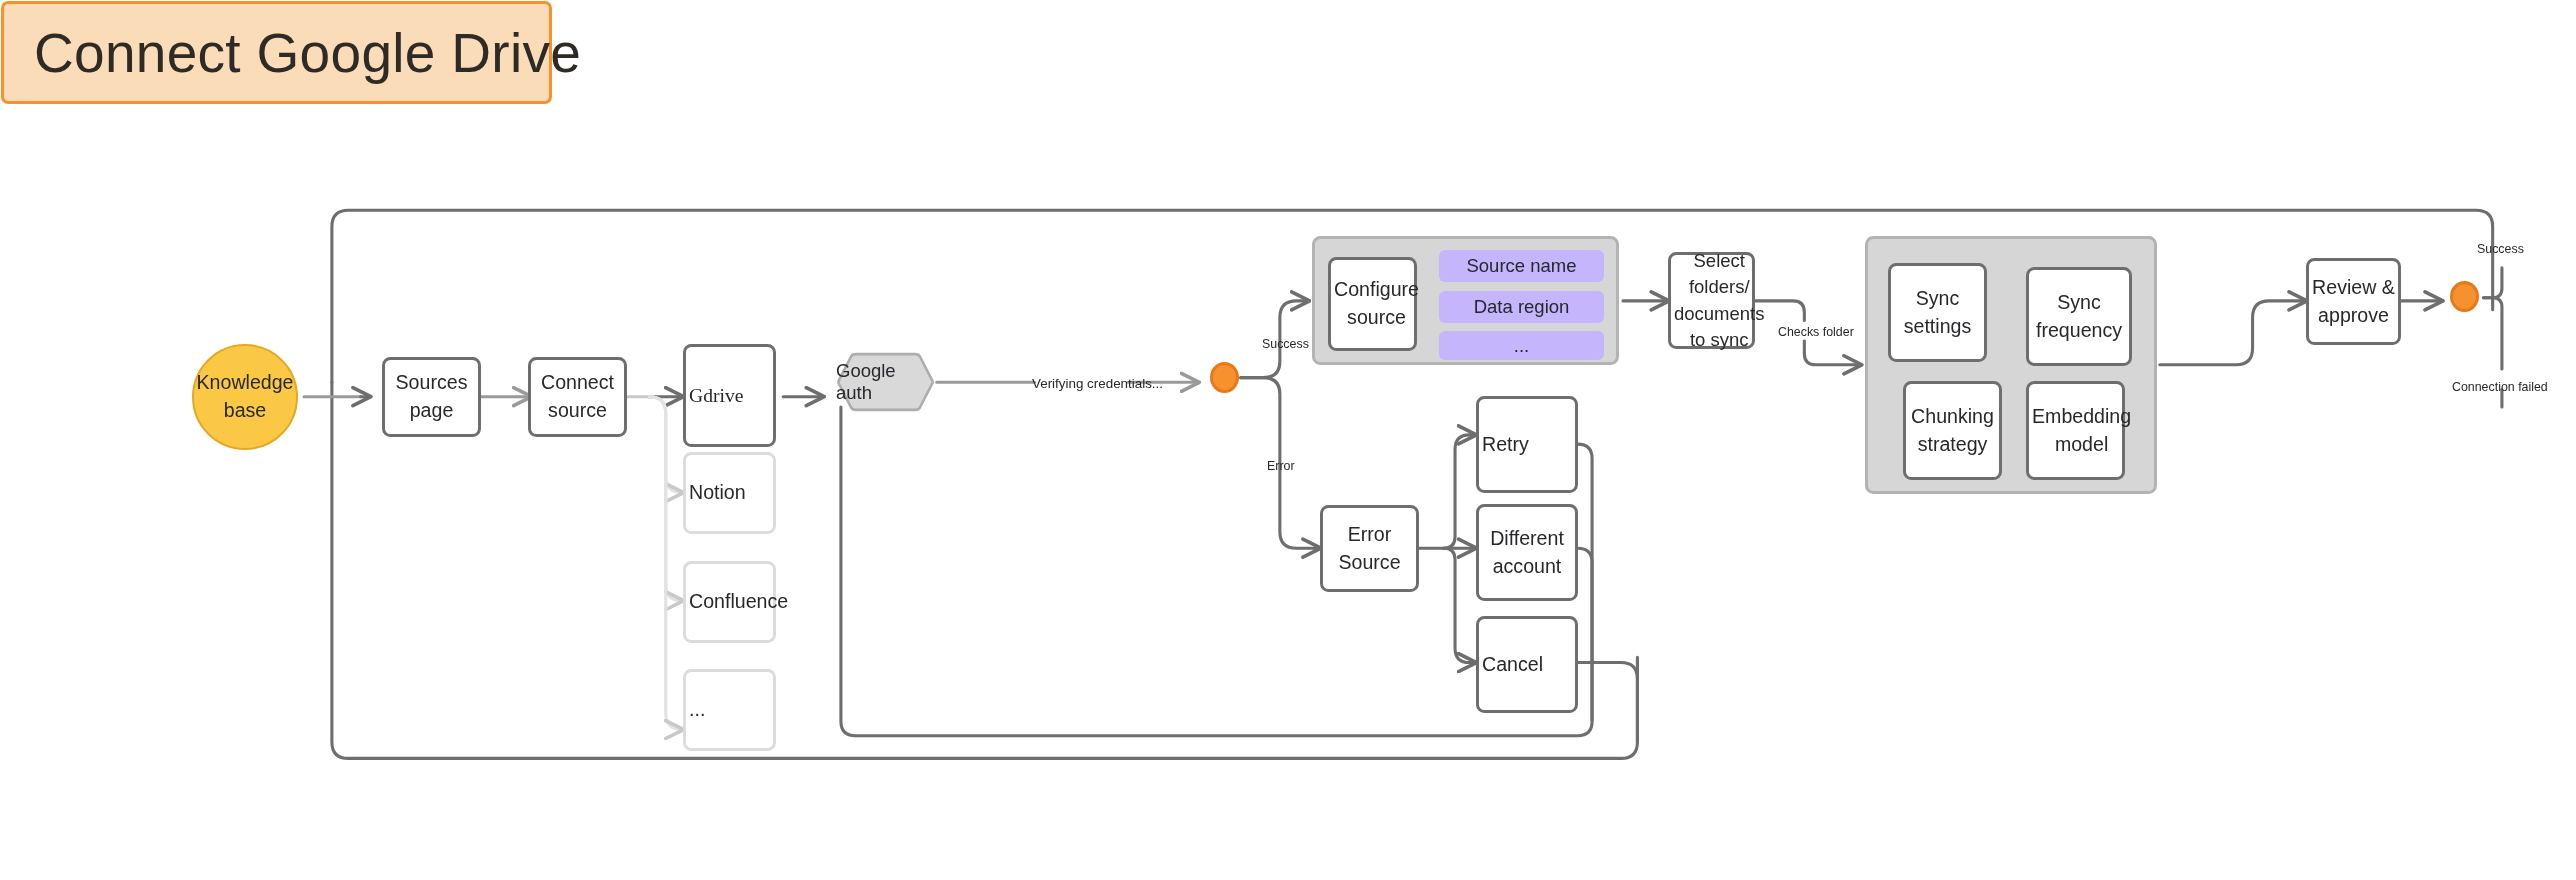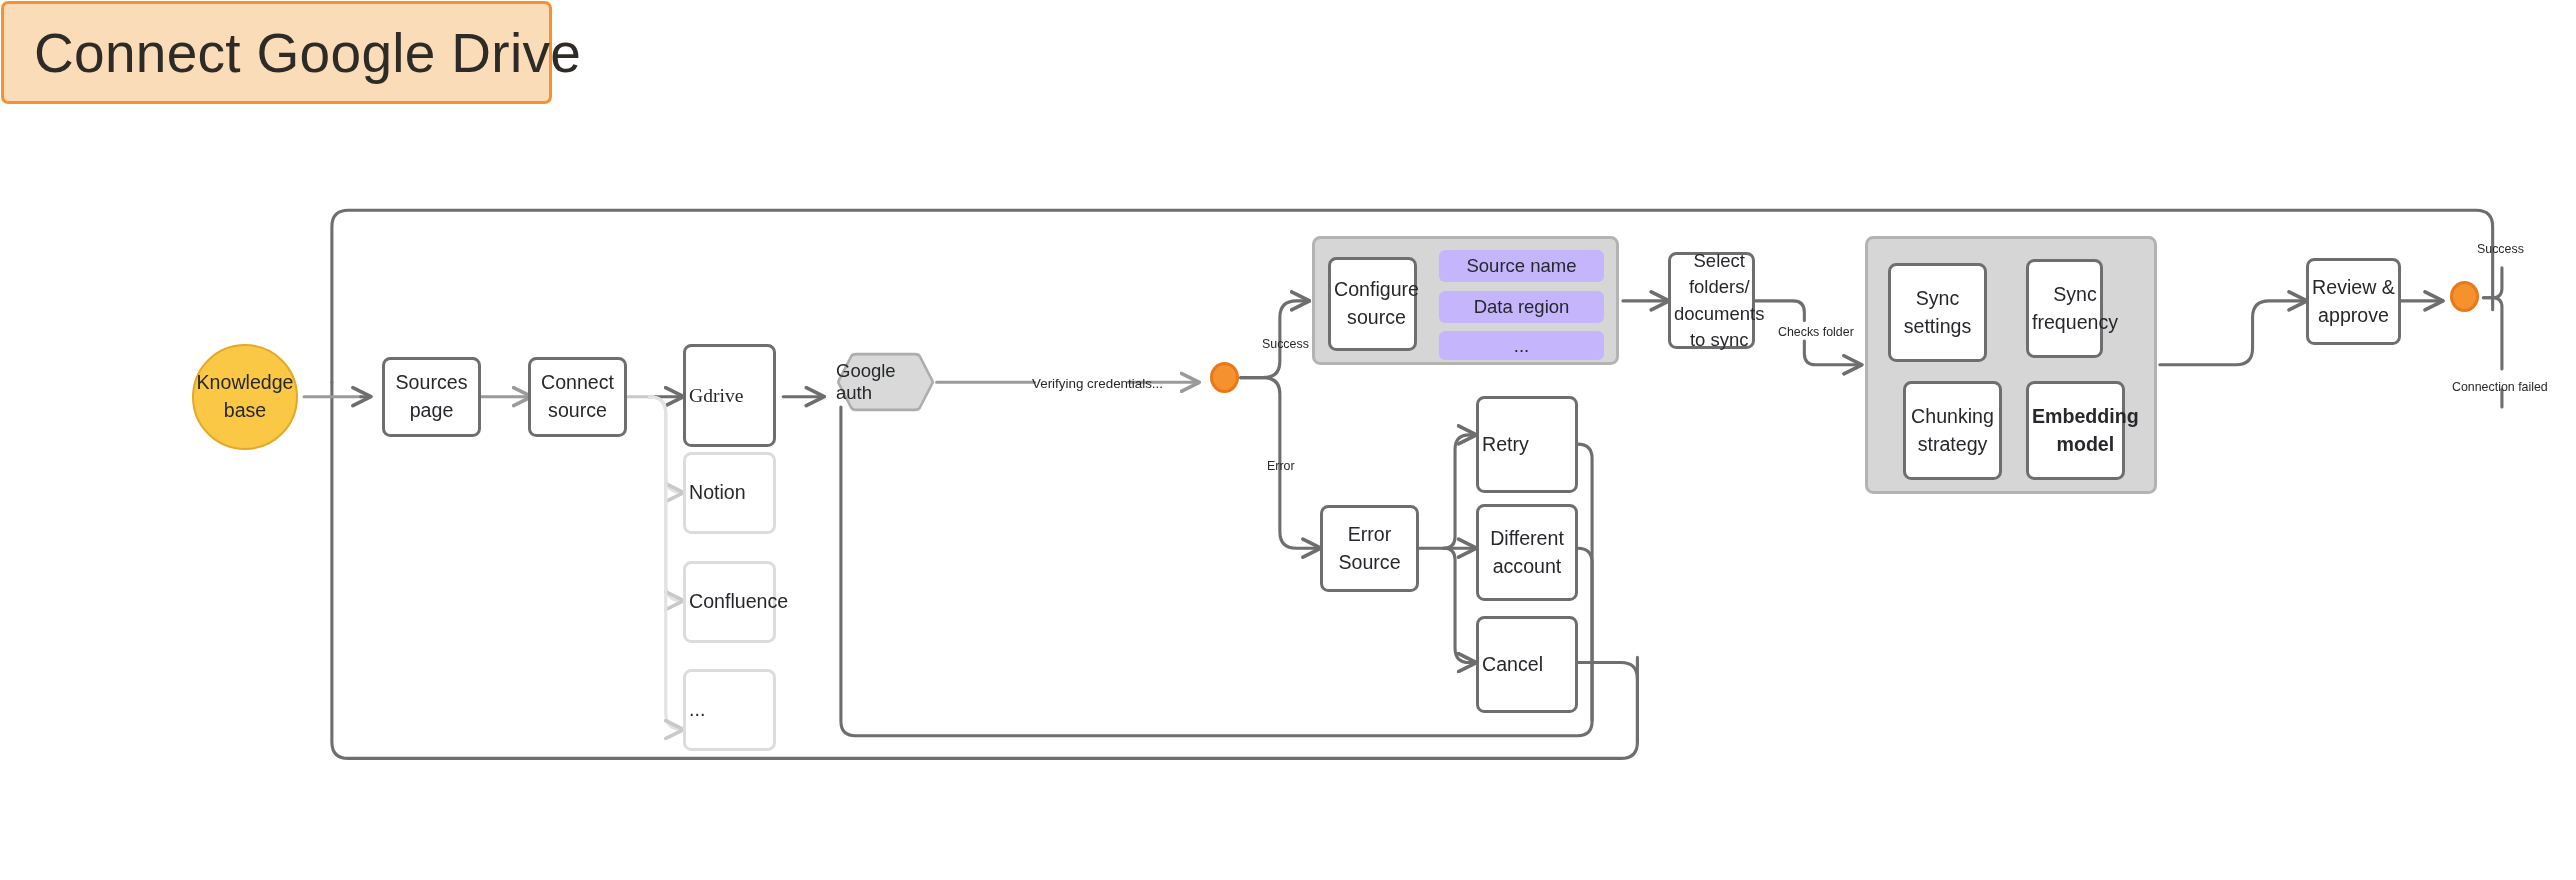--- a/index.html
+++ b/index.html
@@ -355,27 +355,27 @@
 </div>
 
 <div class="node" style="left:1668px; top:252px; width:87px; height:97px; font-size:18.5px;">
   <span>Select folders/ documents to sync</span>
 </div>
 
 <div class="group-box" id="sync-group">
   <div class="node" style="left:20px; top:24px; width:99px; height:99px; position:absolute;">
     <span>Sync settings</span>
   </div>
-  <div class="node" style="left:158px; top:20px; width:77px; height:99px; position:absolute;">
+  <div class="node" style="left:158px; top:28px; width:106px; height:99px; position:absolute;">
     <span>Sync frequency</span>
   </div>
   <div class="node" style="left:35px; top:142px; width:99px; height:99px; position:absolute;">
     <span>Chunking strategy</span>
   </div>
-  <div class="node" style="left:158px; top:142px; width:99px; height:99px; position:absolute;font-weight:bold;">
+  <div class="node" style="left:158px; top:142px; width:99px; height:99px; position:absolute;">
     <span>Embedding model</span>
   </div>
 </div>
 
 <div class="node" style="left:2306px; top:258px; width:95px; height:87px;">
   <span>Review &amp; approve</span>
 </div>
 
 <div class="node" style="left:1320px; top:505px; width:99px; height:87px;">
   <span>Error Source</span>

